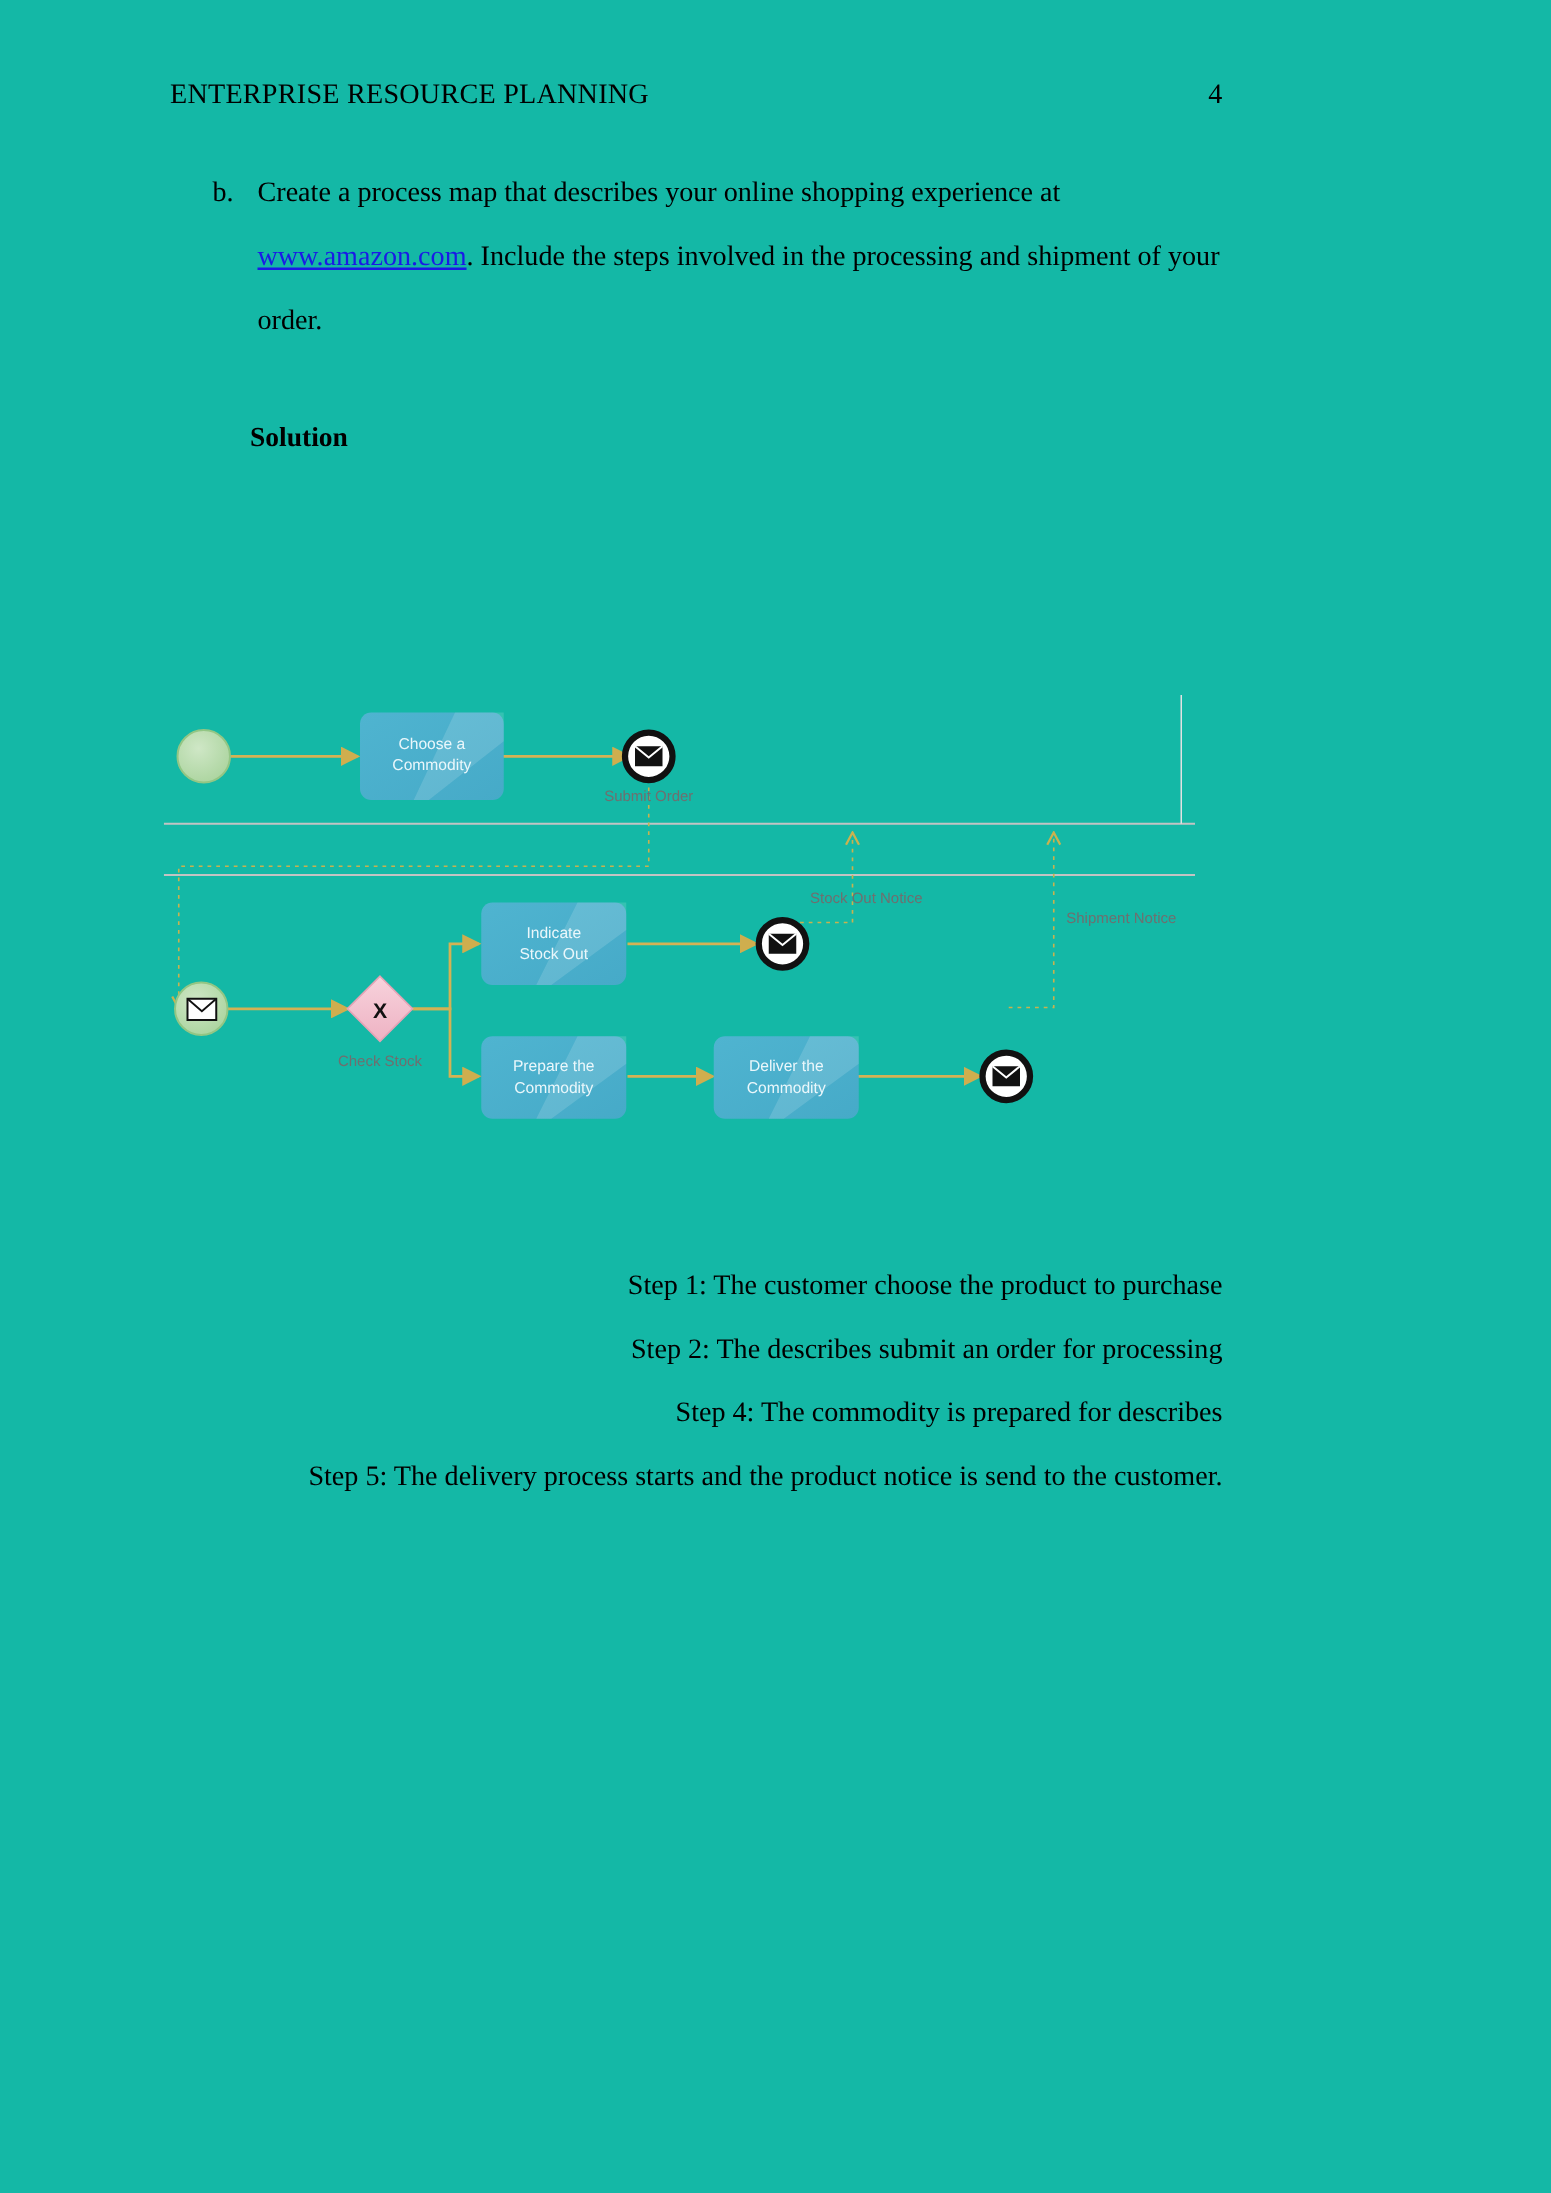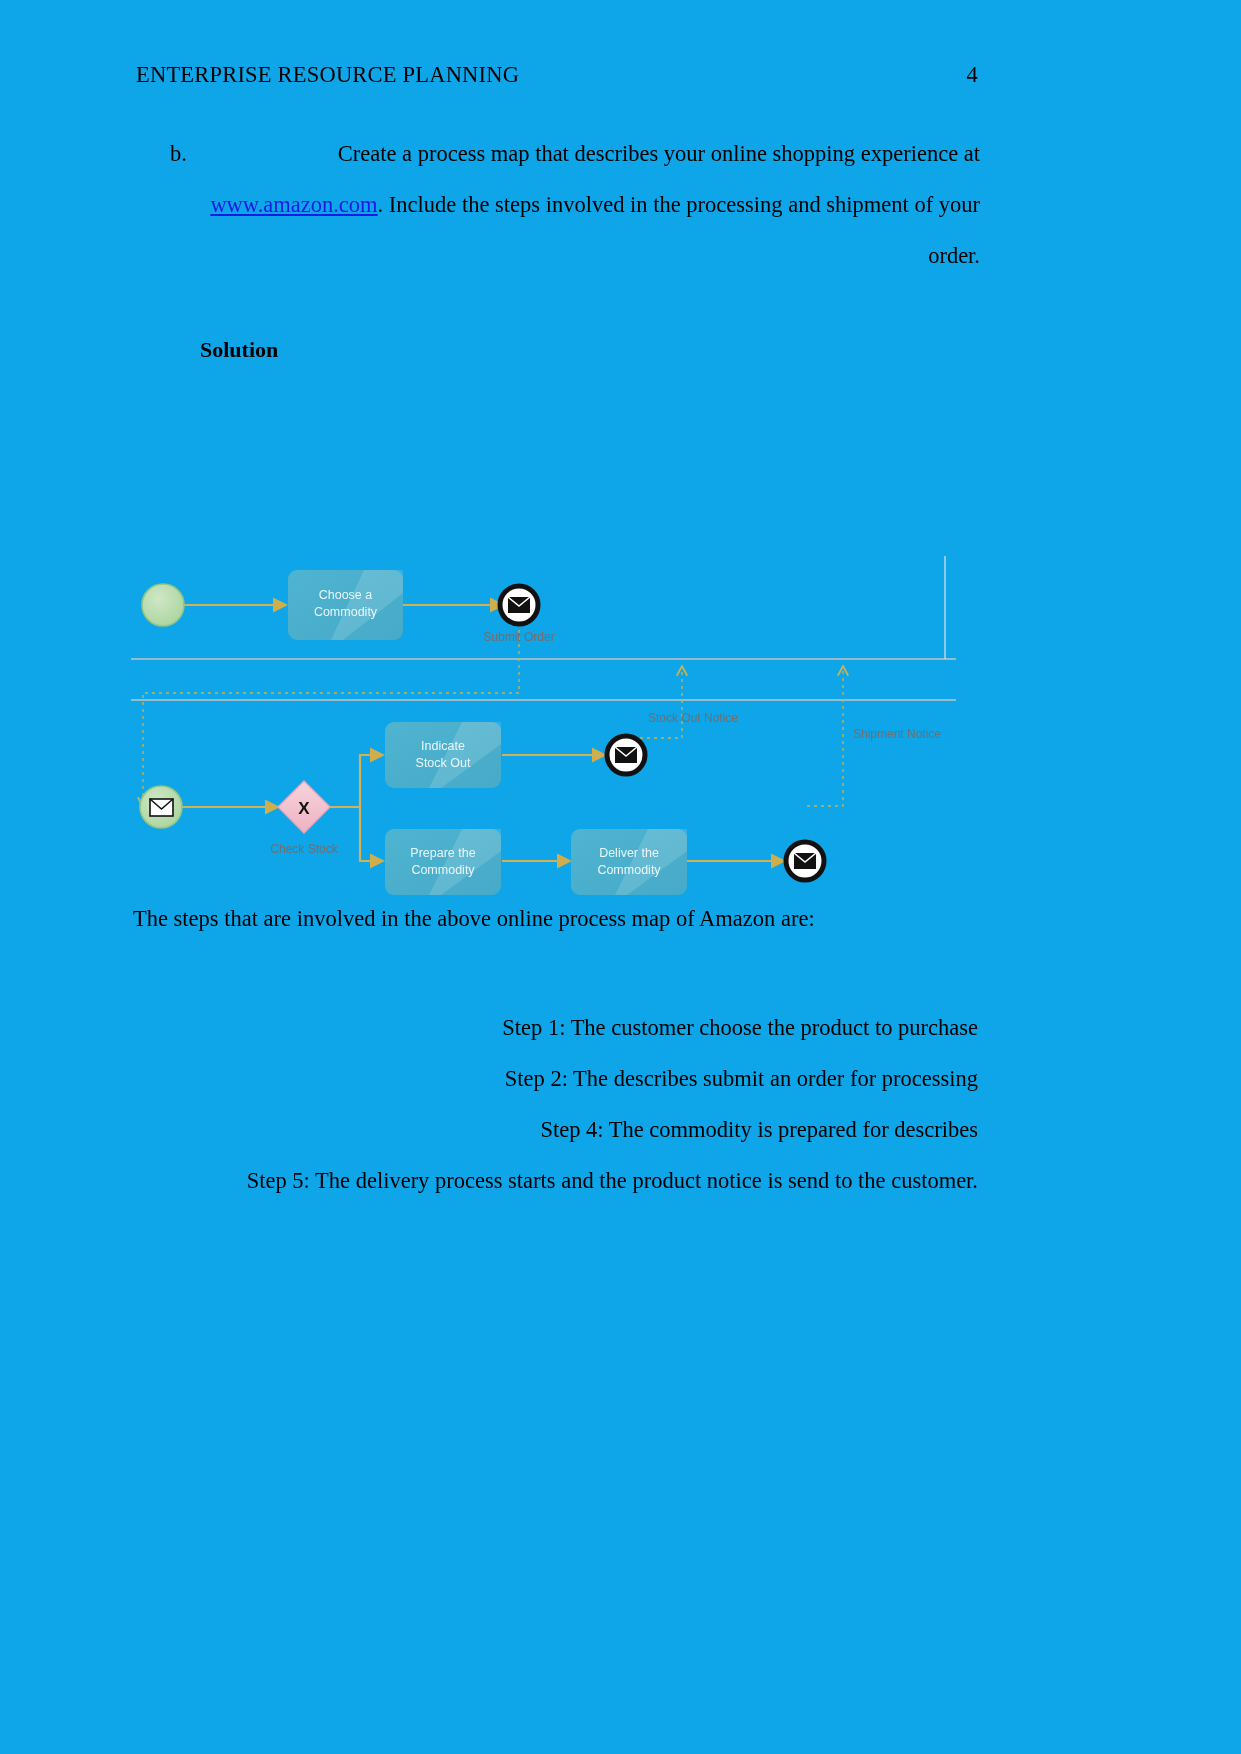--- a/index.html
+++ b/index.html
@@ -11,21 +11,21 @@
     width: 1241px;
     height: 1754px;
     font-family: "Liberation Serif", "DejaVu Serif", serif;
     color: #000000;
     position: relative;
     overflow: hidden;
   }
   .page {
     position: absolute;
     inset: 0;
-    background: #0ea5e9;
+    background: #14b8a6;
   }
 
   
   .header {
     position: absolute;
     left: 136px;
     top: 62px;
     width: 842px;
     display: flex;
     justify-content: space-between;
@@ -46,22 +46,22 @@
     line-height: 51px;
   }
   .q-marker {
     position: absolute;
     left: 0;
     top: 0;
     width: 30px;
     text-align: left;
   }
   .q-text {
-    margin-left: 24px;
-    text-align: right;
+    margin-left: 36px;
+    text-align: left;
   }
   a.link {
     color: #1a1ae6;
     text-decoration: underline;
   }
 
   .solution {
     position: absolute;
     left: 200px;
     top: 337px;
@@ -228,21 +228,20 @@
         <circle cx="674" cy="313" r="19" fill="#ffffff" stroke="#111111" stroke-width="5"></circle>
         <rect x="663" y="305" width="22" height="16" fill="#111111"></rect>
         <path d="M663,305 L674,314 L685,305" fill="none" stroke="#ffffff" stroke-width="1.6"></path>
       </g>
 
       <text x="517" y="174" fill="#6f6f6f" font-family="'Liberation Sans',sans-serif" font-size="12">Stock Out Notice</text>
       <text x="722" y="190" fill="#6f6f6f" font-family="'Liberation Sans',sans-serif" font-size="12">Shipment Notice</text>
     </svg>
   </div>
 
-  <div class="intro">The steps that are involved in the above online process map of Amazon are:</div>
 
   <div class="steps">
     <div class="step">Step 1: The customer choose the product to purchase</div>
     <div class="step">Step 2: The describes submit an order for processing</div>
     <div class="step">Step 4: The commodity is prepared for describes</div>
     <div class="step">Step 5: The delivery process starts and the product notice is send to the customer.</div>
   </div>
 
 </div>
 

